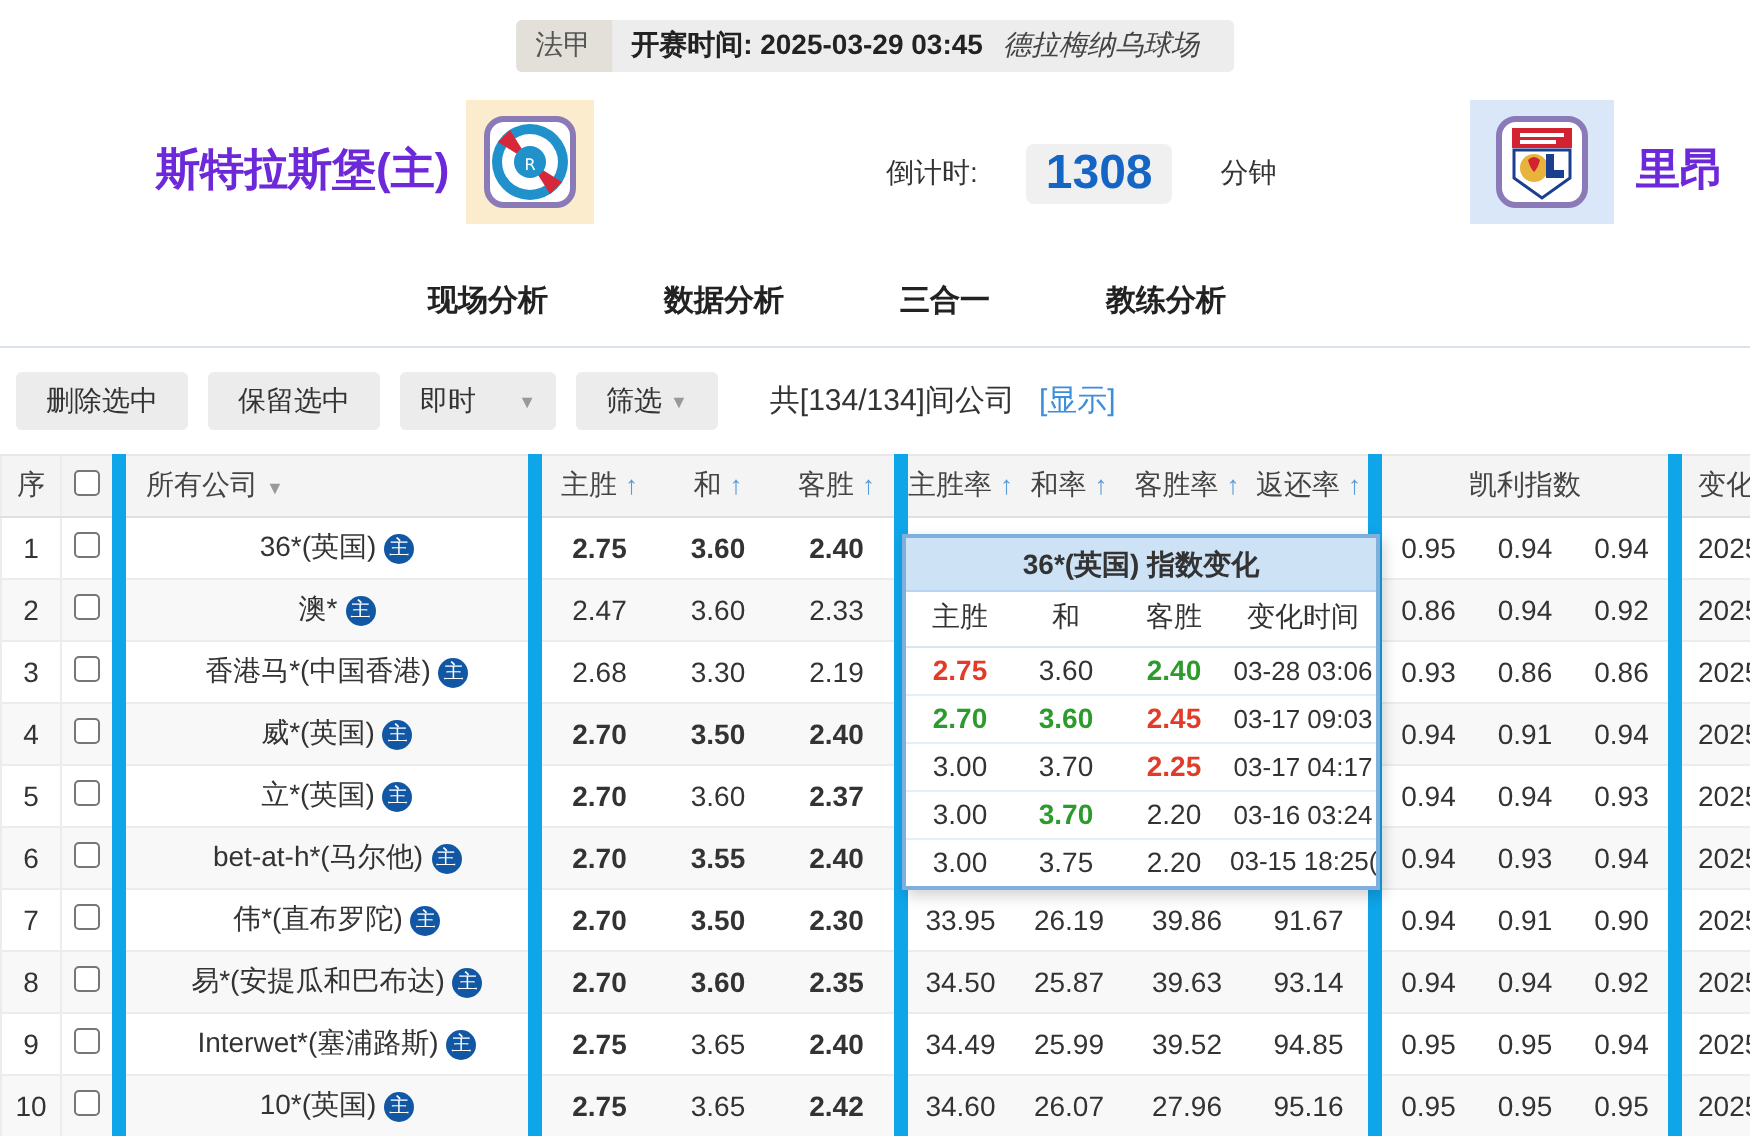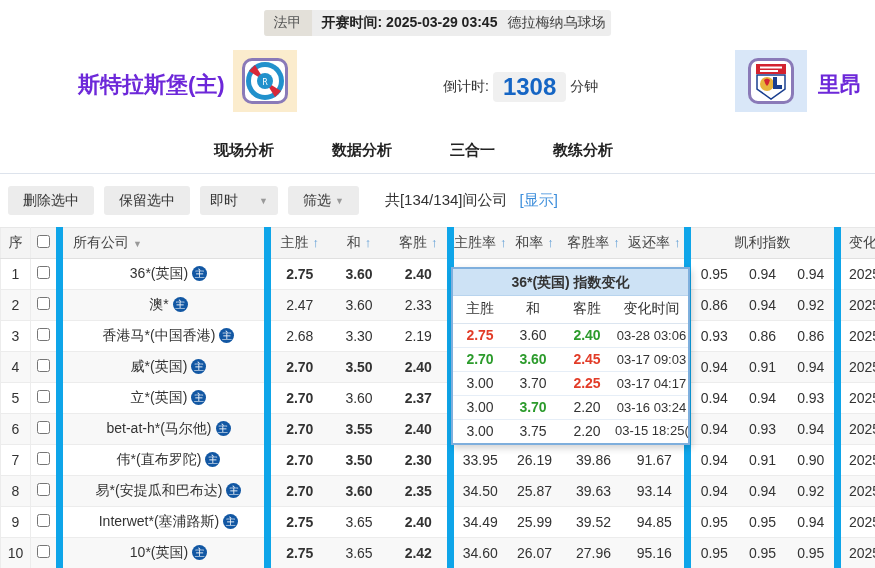--- a/index.html
+++ b/index.html
@@ -8,32 +8,32 @@
   .page { position:relative; width:875px; height:568px; }
 
   
   .top { position:relative; height:128px; background:#fff; }
   .match-strip { position:absolute; left:50%; transform:translateX(-50%); top:10px;
     height:26px; display:flex; align-items:center; background:#ededed; border-radius:3px;
     font-size:14px; overflow:hidden; white-space:nowrap; }
   .match-strip .league { background:#e3e0d9; color:#555; padding:0 10px; height:100%;
     display:flex; align-items:center; }
   .match-strip .kick { font-weight:bold; color:#222; padding:0 10px; }
-  .match-strip .venue { color:#444; padding-right:6px; }
+  .match-strip .venue { color:#444; padding-right:18px;font-style:italic; }
 
   .team-name { position:absolute; font-size:22px; font-weight:bold; color:#6d28d9; top:70px; white-space:nowrap; }
   .home-name { left:78px; }
   .away-name { left:818px; }
   .logo-box { position:absolute; top:50px; height:62px; display:flex; align-items:center; justify-content:center; }
   .home-box { left:233px; width:64px; background:#fbeccd; }
   .away-box { left:735px; width:72px; background:#d9e7f8; }
   .logo-frame { width:46px; height:46px; background:#fff; border:3px solid #8a7ab8;
     border-radius:10px; display:flex; align-items:center; justify-content:center; overflow:hidden; }
 
-  .countdown { position:absolute; left:443px; top:72px; display:flex; align-items:center; gap:4px; }
+  .countdown { position:absolute; left:443px; top:72px; display:flex; align-items:center; gap:24px; }
   .cd-label, .cd-unit { font-size:14px; color:#333; }
   .cd-val { background:#f0f0f0; border-radius:4px; padding:1px 10px; font-size:24px;
     font-weight:bold; color:#1565c4; }
 
   
   .tabbar { height:46px; display:flex; align-items:center; padding-left:200px; gap:30px;
     border-bottom:1px solid #dde3ec; background:#fff; }
   .tab { font-size:15px; font-weight:bold; color:#222; text-decoration:none; cursor:pointer;
     padding:7px 14px; border-radius:17px; white-space:nowrap; }
   .tab.tab-active { background:#e8490f; color:#fff; }

